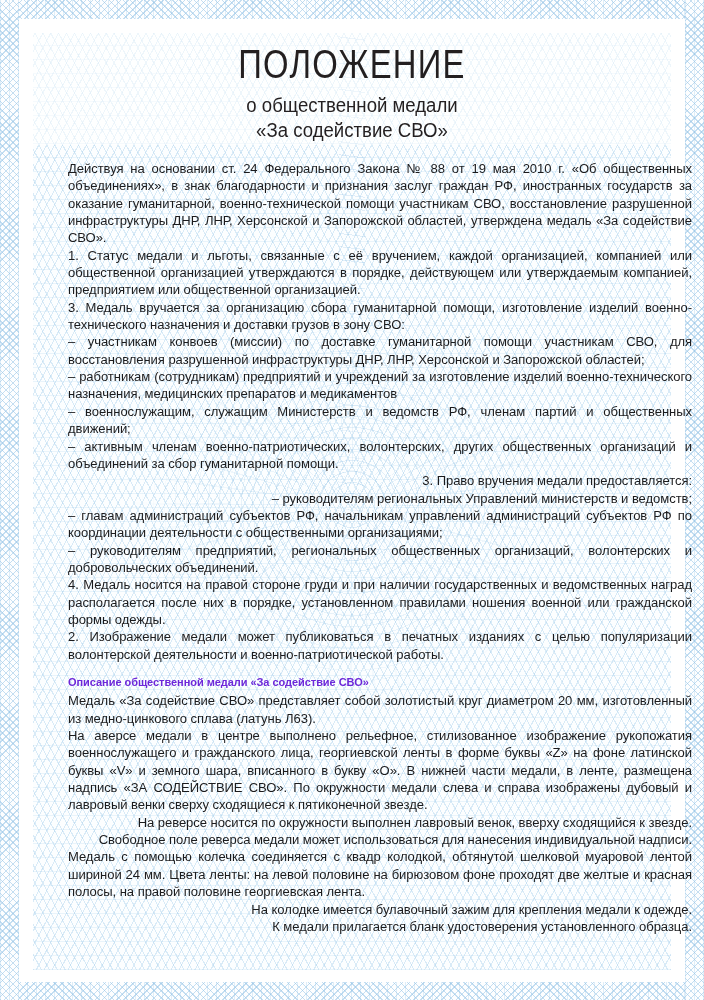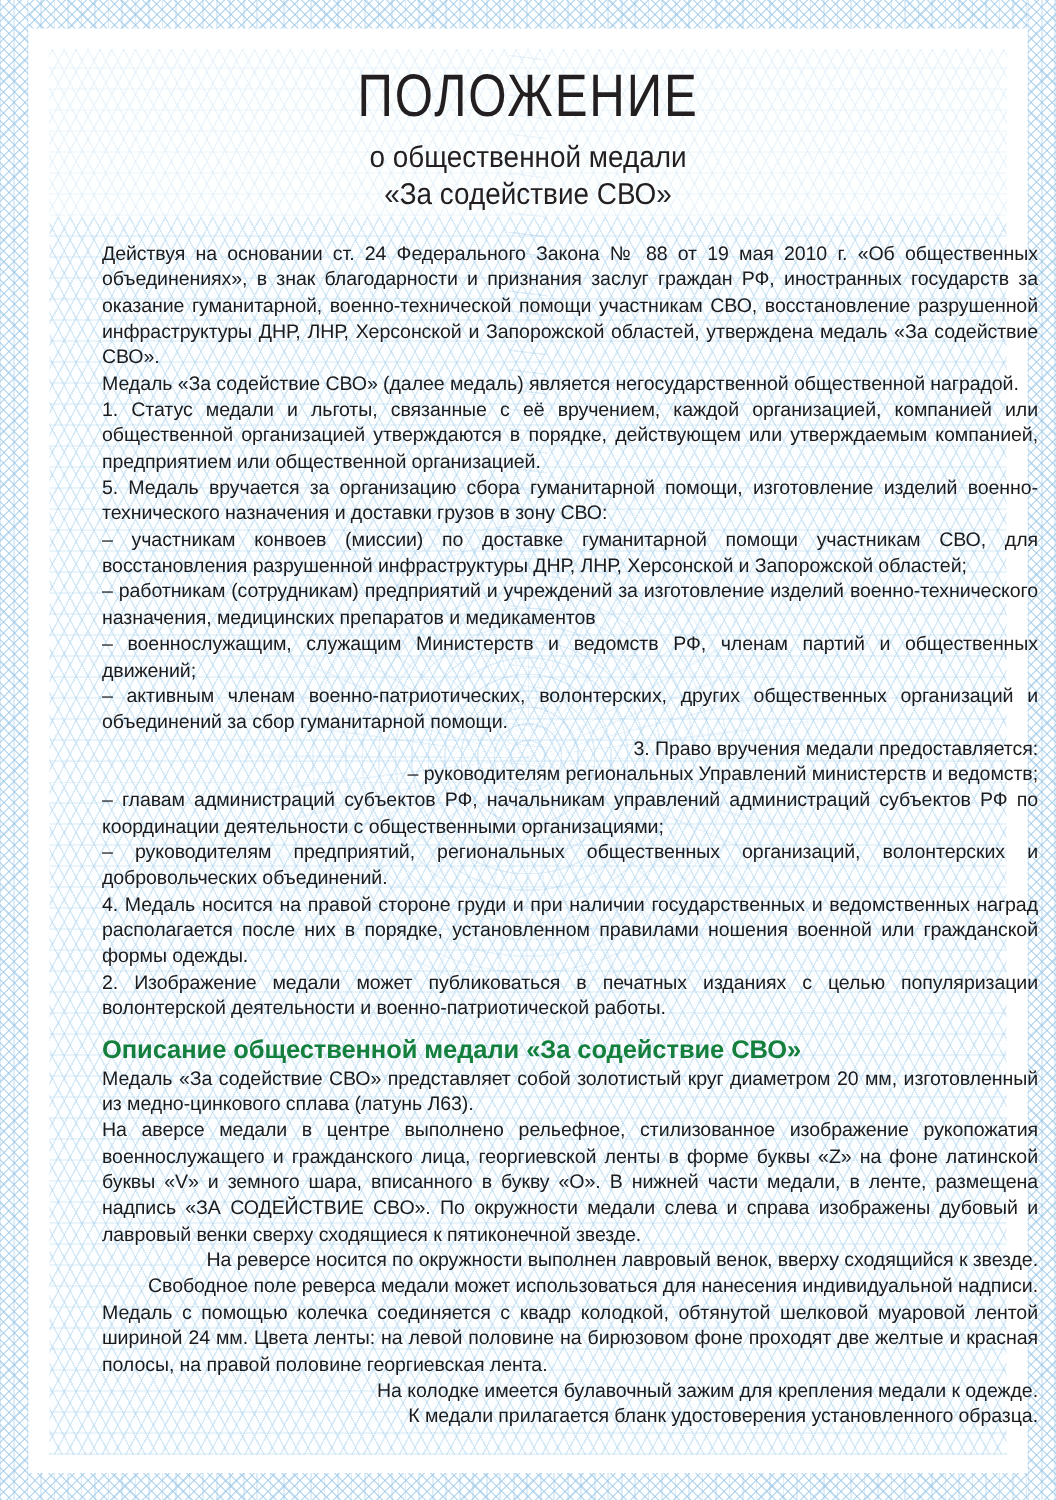--- a/index.html
+++ b/index.html
@@ -171,24 +171,24 @@
     margin: 0;
     text-align: justify;
   }
   .body-text p.last-full { text-align: right; }
 
   .section-heading {
     margin: 0;
     padding-top: 11px;
     padding-bottom: 1px;
     text-align: center;
-    font-size: 17px;
+    font-size: 11px;
     line-height: 17.4px;
     font-weight: bold;
-    color: #15803d;
+    color: #6d28d9;
     letter-spacing: -0.05px;
   }
 </style>
 </head>
 <body>
 
 <div class="page">
 
   <div class="border-band border-top"></div>
   <div class="border-band border-bottom"></div>
@@ -205,23 +205,22 @@
     <div class="doc-title">ПОЛОЖЕНИЕ</div>
 
     <div class="doc-subtitle">
       <div>о общественной медали</div>
       <div>«За содействие СВО»</div>
     </div>
 
     <div class="body-text">
 
       <p>Действуя на основании ст. 24 Федерального Закона № 88 от 19 мая 2010 г. «Об общественных объединениях», в знак благодарности и признания заслуг граждан РФ, иностранных государств за оказание гуманитарной, военно-технической помощи участникам СВО, восстановление разрушенной инфраструктуры ДНР, ЛНР, Херсонской и Запорожской областей, утверждена медаль «За содействие СВО».</p>
-      <p>Медаль «За содействие СВО» (далее медаль) является негосударственной общественной наградой.</p>
       <p>1. Статус медали и льготы, связанные с её вручением, каждой организацией, компанией или общественной организацией утверждаются в порядке, действующем или утверждаемым компанией, предприятием или общественной организацией.</p>
-      <p>5. Медаль вручается за организацию сбора гуманитарной помощи, изготовление изделий военно-технического назначения и доставки грузов в зону СВО:</p>
+      <p>3. Медаль вручается за организацию сбора гуманитарной помощи, изготовление изделий военно-технического назначения и доставки грузов в зону СВО:</p>
       <p>– участникам конвоев (миссии) по доставке гуманитарной помощи участникам СВО, для восстановления разрушенной инфраструктуры ДНР, ЛНР, Херсонской и Запорожской областей;</p>
       <p>– работникам (сотрудникам) предприятий и учреждений за изготовление изделий военно-технического назначения, медицинских препаратов и медикаментов</p>
       <p>– военнослужащим, служащим Министерств и ведомств РФ, членам партий и общественных движений;</p>
       <p>– активным членам военно-патриотических, волонтерских, других общественных организаций и объединений за сбор гуманитарной помощи.</p>
       <p class="last-full">3. Право вручения медали предоставляется:</p>
       <p class="last-full">– руководителям региональных Управлений министерств и ведомств;</p>
       <p>– главам администраций субъектов РФ, начальникам управлений администраций субъектов РФ по координации деятельности с общественными организациями;</p>
       <p>– руководителям предприятий, региональных общественных организаций, волонтерских и добровольческих объединений.</p>
       <p>4. Медаль носится на правой стороне груди и при наличии государственных и ведомственных наград располагается после них в порядке, установленном правилами ношения военной или гражданской формы одежды.</p>
       <p>2. Изображение медали может публиковаться в печатных изданиях с целью популяризации волонтерской деятельности и военно-патриотической работы.</p>

